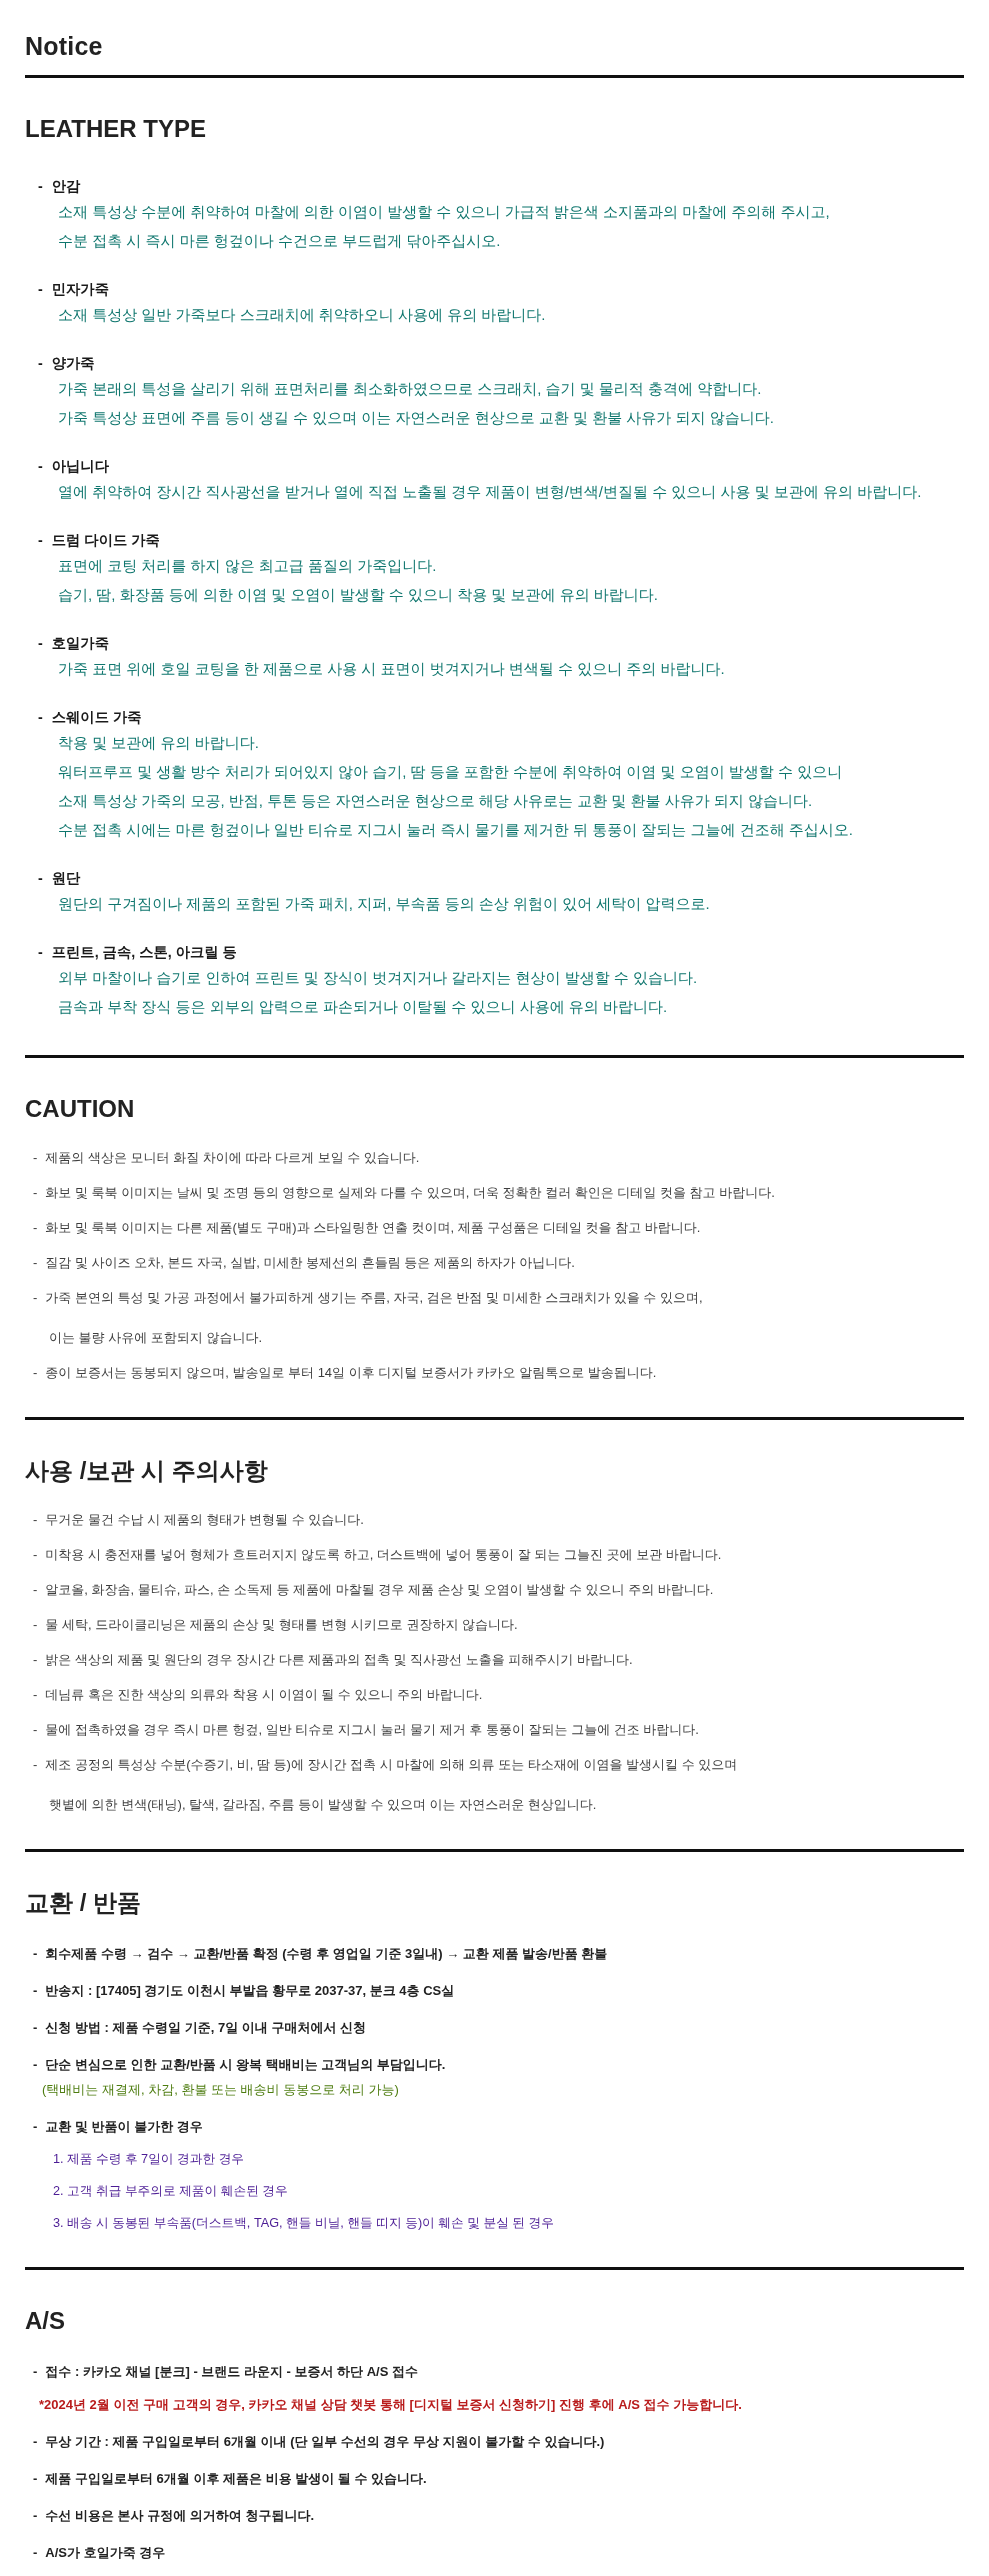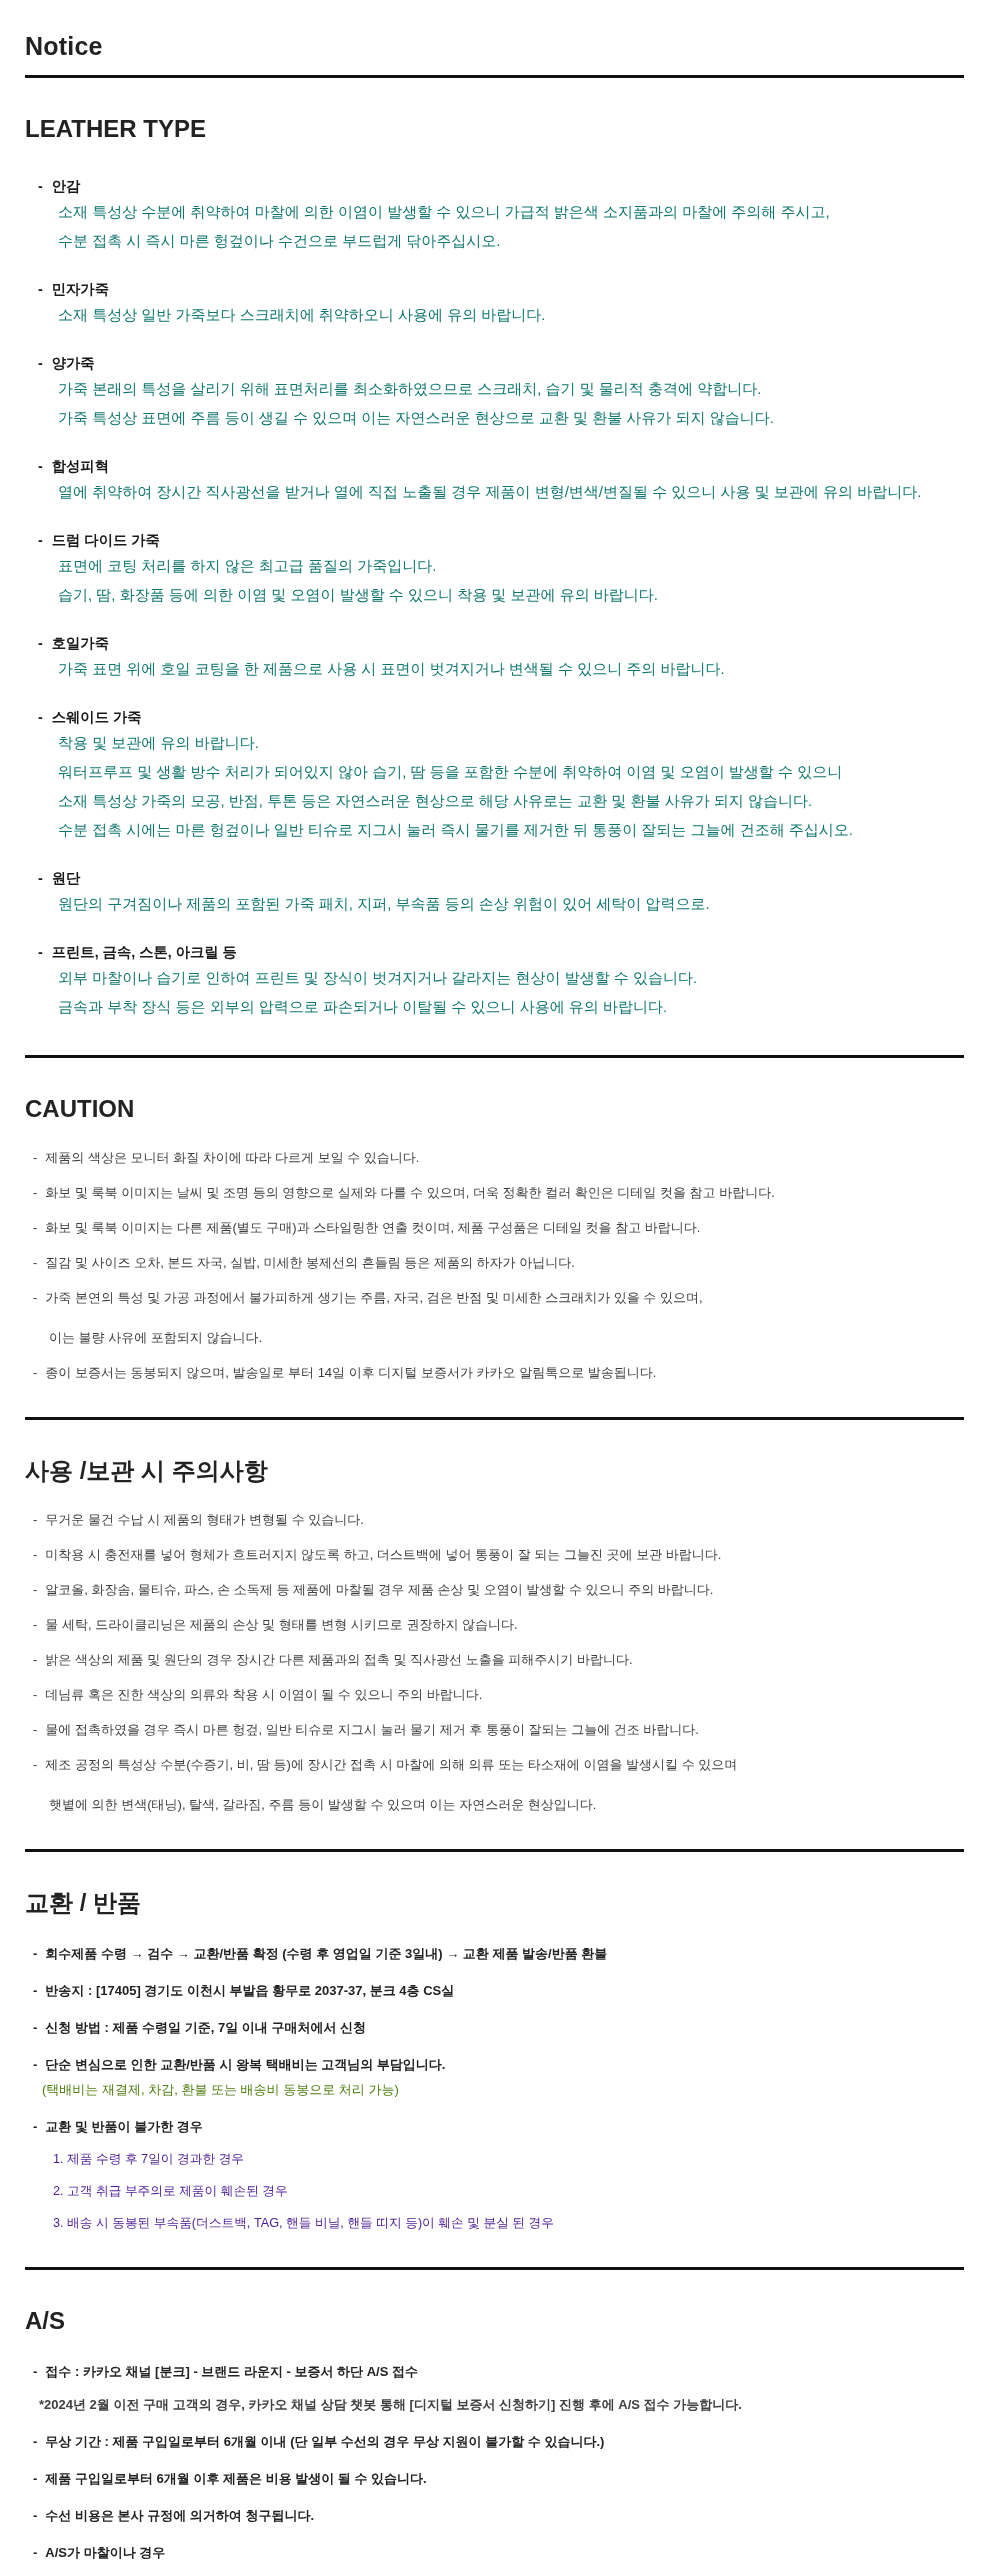--- a/index.html
+++ b/index.html
@@ -22,21 +22,21 @@
   
   .bullet{display:flex;gap:8px;padding-left:8px;margin-top:15px;font-size:13px;line-height:20px;color:#3d3d3d;}
   .bullet .dash{flex:0 0 auto;}
   .bullet.first{margin-top:24px;}
   .bullet-cont{padding-left:24px;margin-top:20px;font-size:13px;line-height:20px;color:#3d3d3d;}
   
   .bullet.bold{font-weight:700;color:#222222;margin-top:17px;}
   .bullet.bold.first{margin-top:26px;}
   .paren-note{padding-left:17px;margin-top:5px;font-size:13px;color:#4d7c0f;line-height:20px;}
   .num-line{padding-left:28px;margin-top:12px;font-size:12.7px;color:#4c1d95;line-height:20px;}
-  .star-note{padding-left:14px;margin-top:13px;font-size:13px;font-weight:700;color:#404040;line-height:20px;}
+  .star-note{padding-left:14px;margin-top:13px;font-size:13px;font-weight:700;color:#b91c1c;line-height:20px;}
 </style>
 </head>
 <body>
 
 <div>
 
   <h1 class="page-title">Notice</h1>
   <div class="rule"></div>
 
   <section>
@@ -64,21 +64,21 @@
           <span class="dash">-</span>
           <span>양가죽</span>
         </div>
       <div class="lt-line">가죽 본래의 특성을 살리기 위해 표면처리를 최소화하였으므로 스크래치, 습기 및 물리적 충격에 약합니다.</div>
       <div class="lt-line">가죽 특성상 표면에 주름 등이 생길 수 있으며 이는 자연스러운 현상으로 교환 및 환불 사유가 되지 않습니다.</div>
     </div>
 
     <div class="lt-item">
       <div class="lt-title">
           <span class="dash">-</span>
-          <span>합성피혁</span>
+          <span>아닙니다</span>
         </div>
       <div class="lt-line">열에 취약하여 장시간 직사광선을 받거나 열에 직접 노출될 경우 제품이 변형/변색/변질될 수 있으니 사용 및 보관에 유의 바랍니다.</div>
     </div>
 
     <div class="lt-item">
       <div class="lt-title">
           <span class="dash">-</span>
           <span>드럼 다이드 가죽</span>
         </div>
       <div class="lt-line">표면에 코팅 처리를 하지 않은 최고급 품질의 가죽입니다.</div>
@@ -238,20 +238,20 @@
     <div class="bullet bold">
         <span class="dash">-</span>
         <span>제품 구입일로부터 6개월 이후 제품은 비용 발생이 될 수 있습니다.</span>
       </div>
     <div class="bullet bold">
         <span class="dash">-</span>
         <span>수선 비용은 본사 규정에 의거하여 청구됩니다.</span>
       </div>
     <div class="bullet bold">
         <span class="dash">-</span>
-        <span>A/S가 마찰이나 경우</span>
+        <span>A/S가 호일가죽 경우</span>
       </div>
     <div class="num-line">1. 사용과정에서 발생한 가죽 손상의 경우 (가죽 스크래치, 벗겨짐, 오염 등)</div>
 
   </section>
 
 </div>
 
 
 </body></html>

